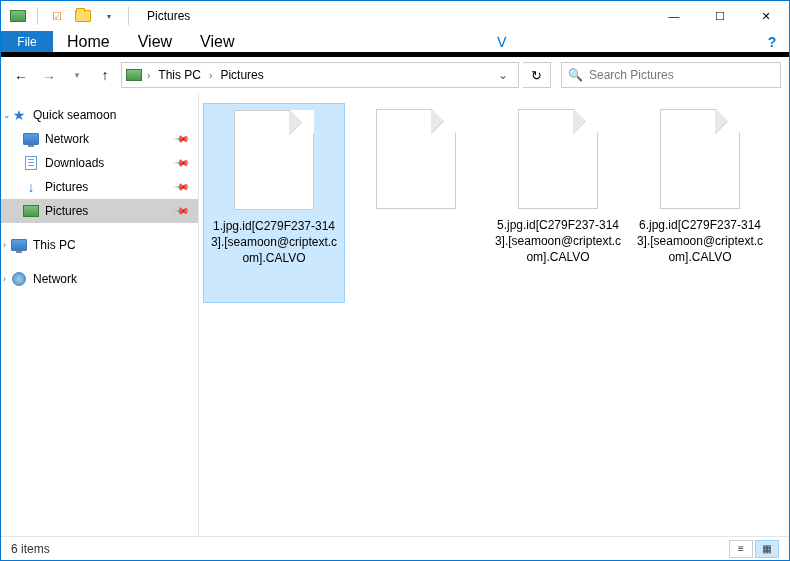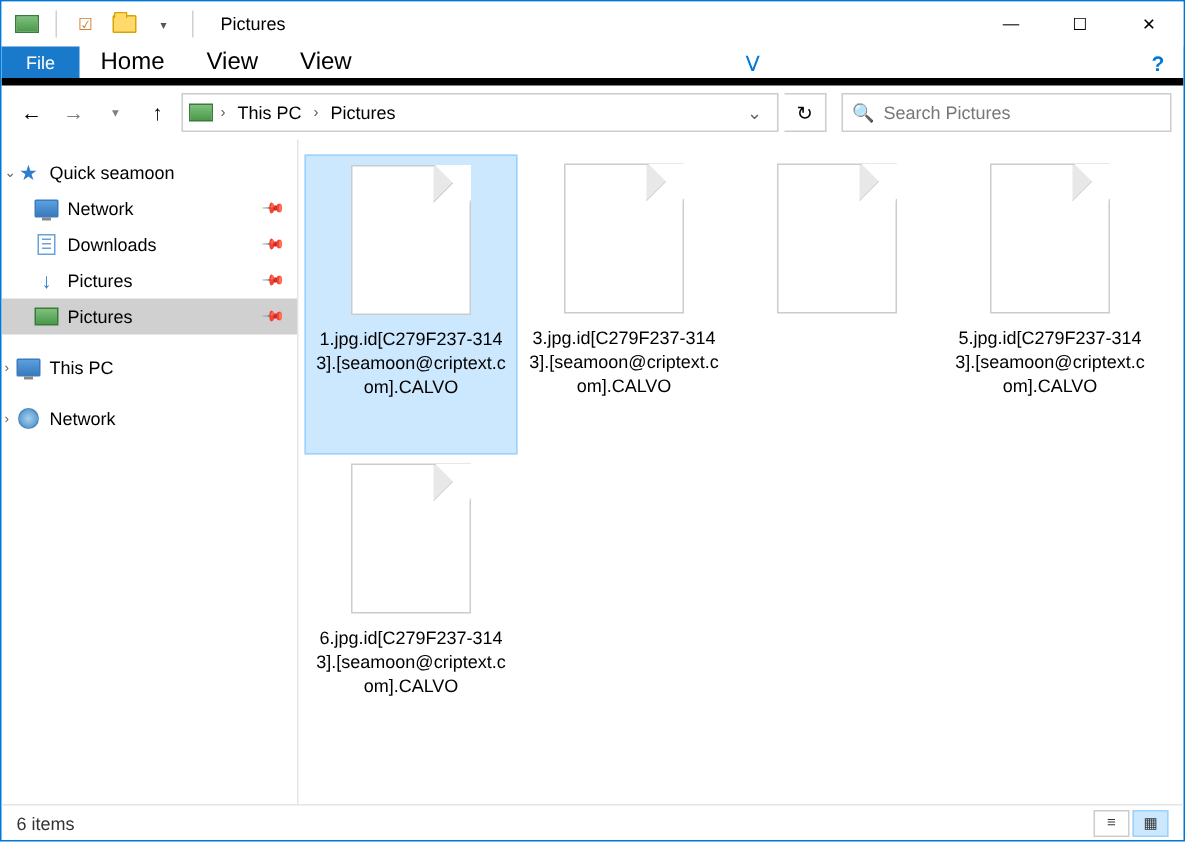--- a/index.html
+++ b/index.html
@@ -186,26 +186,20 @@
       <div class="file-item selected">
         <div class="file-thumb">
           <div class="fold"></div>
         </div>
         <div class="file-label">1.jpg.id[C279F237-3143].[seamoon@criptext.com].CALVO</div>
       </div>
       <div class="file-item">
         <div class="file-thumb">
           <div class="fold"></div>
         </div>
-        <div class="file-label">3.jpg.id[C279F237-3143].[seamoon@criptext.com].CALVO</div>
-      </div>
-      <div class="file-item">
-        <div class="file-thumb">
-          <div class="fold"></div>
-        </div>
       </div>
       <div class="file-item">
         <div class="file-thumb">
           <div class="fold"></div>
         </div>
         <div class="file-label">5.jpg.id[C279F237-3143].[seamoon@criptext.com].CALVO</div>
       </div>
       <div class="file-item">
         <div class="file-thumb">
           <div class="fold"></div>

